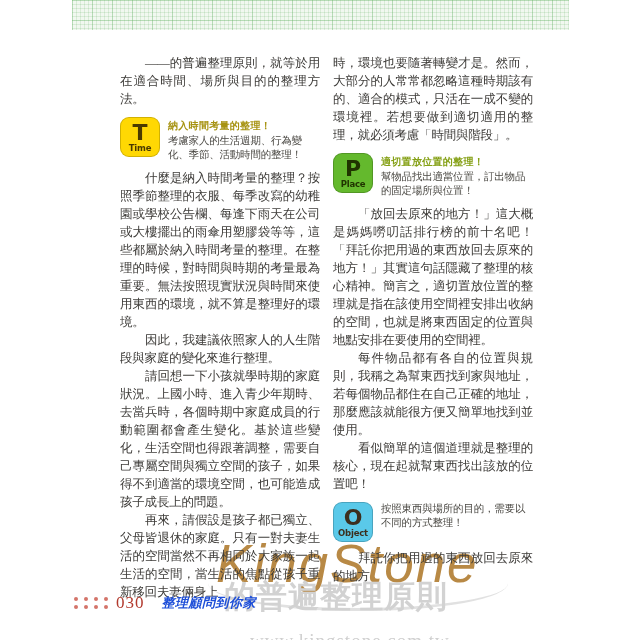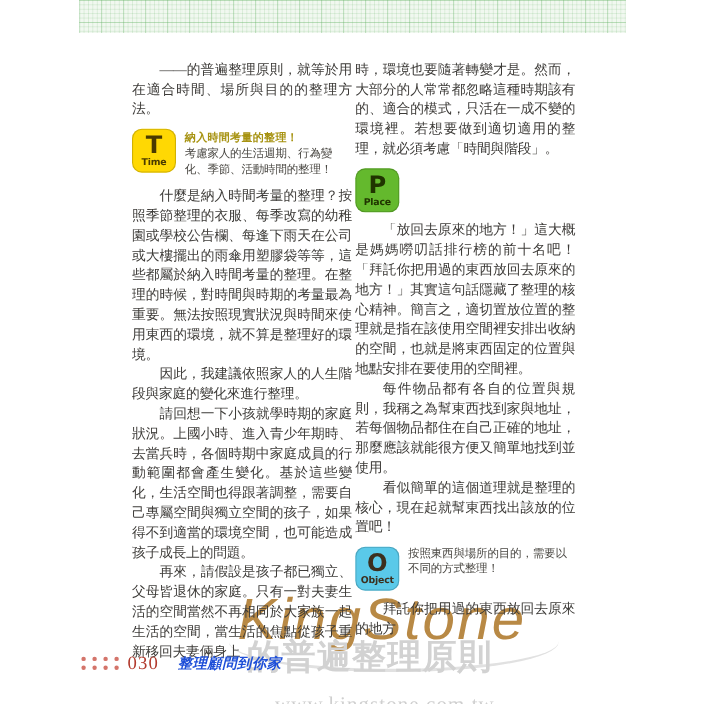--- a/index.html
+++ b/index.html
@@ -30,21 +30,21 @@
   }
   .wm-store{
     position:absolute;left:224px;top:576px;z-index:0;
     font-size:31px;font-weight:bold;color:#d2d2d2;letter-spacing:1px;white-space:nowrap;
   }
   .wm-url{
     position:absolute;left:250px;top:630px;z-index:0;
     font-family:"Liberation Serif",serif;font-size:19px;color:#cfcfcf;letter-spacing:1px;white-space:nowrap;
   }
   
-  .content{position:absolute;left:120px;top:54px;display:flex;gap:3px;z-index:1;}
+  .content{position:absolute;left:120px;top:54px;display:flex;gap:13px;z-index:1;}
   .col{
     width:200px;font-size:12.5px;line-height:18px;color:#3d3b38;
     text-align:justify;letter-spacing:-0.2px;
   }
   .col p{margin:0;}
   .col p.ind{text-indent:2em;}
   
   .ibox{display:flex;align-items:flex-start;gap:8px;margin:9px 0 7px 0;}
   .iicon{
     width:40px;height:40px;border-radius:9px;flex:none;
@@ -105,20 +105,24 @@
     </div>
 
     <div class="col">
       <p>時，環境也要隨著轉變才是。然而，大部分的人常常都忽略這種時期該有的、適合的模式，只活在一成不變的環境裡。若想要做到適切適用的整理，就必須考慮「時間與階段」。</p>
 
       <div class="ibox place">
         <div class="iicon">
           <span class="iletter">P</span>
           <span class="ilabel">Place</span>
         </div>
+        <div class="itext">
+          <p class="ihead">適切置放位置的整理！</p>
+          <p class="idesc">幫物品找出適當位置，訂出物品的固定場所與位置！</p>
+        </div>
       </div>
 
       <p class="ind">「放回去原來的地方！」這大概是媽媽嘮叨話排行榜的前十名吧！「拜託你把用過的東西放回去原來的地方！」其實這句話隱藏了整理的核心精神。簡言之，適切置放位置的整理就是指在該使用空間裡安排出收納的空間，也就是將東西固定的位置與地點安排在要使用的空間裡。</p>
       <p class="ind">每件物品都有各自的位置與規則，我稱之為幫東西找到家與地址，若每個物品都住在自己正確的地址，那麼應該就能很方便又簡單地找到並使用。</p>
       <p class="ind">看似簡單的這個道理就是整理的核心，現在起就幫東西找出該放的位置吧！</p>
 
       <div class="ibox object">
         <div class="iicon">
           <span class="iletter">O</span>
           <span class="ilabel">Object</span>

